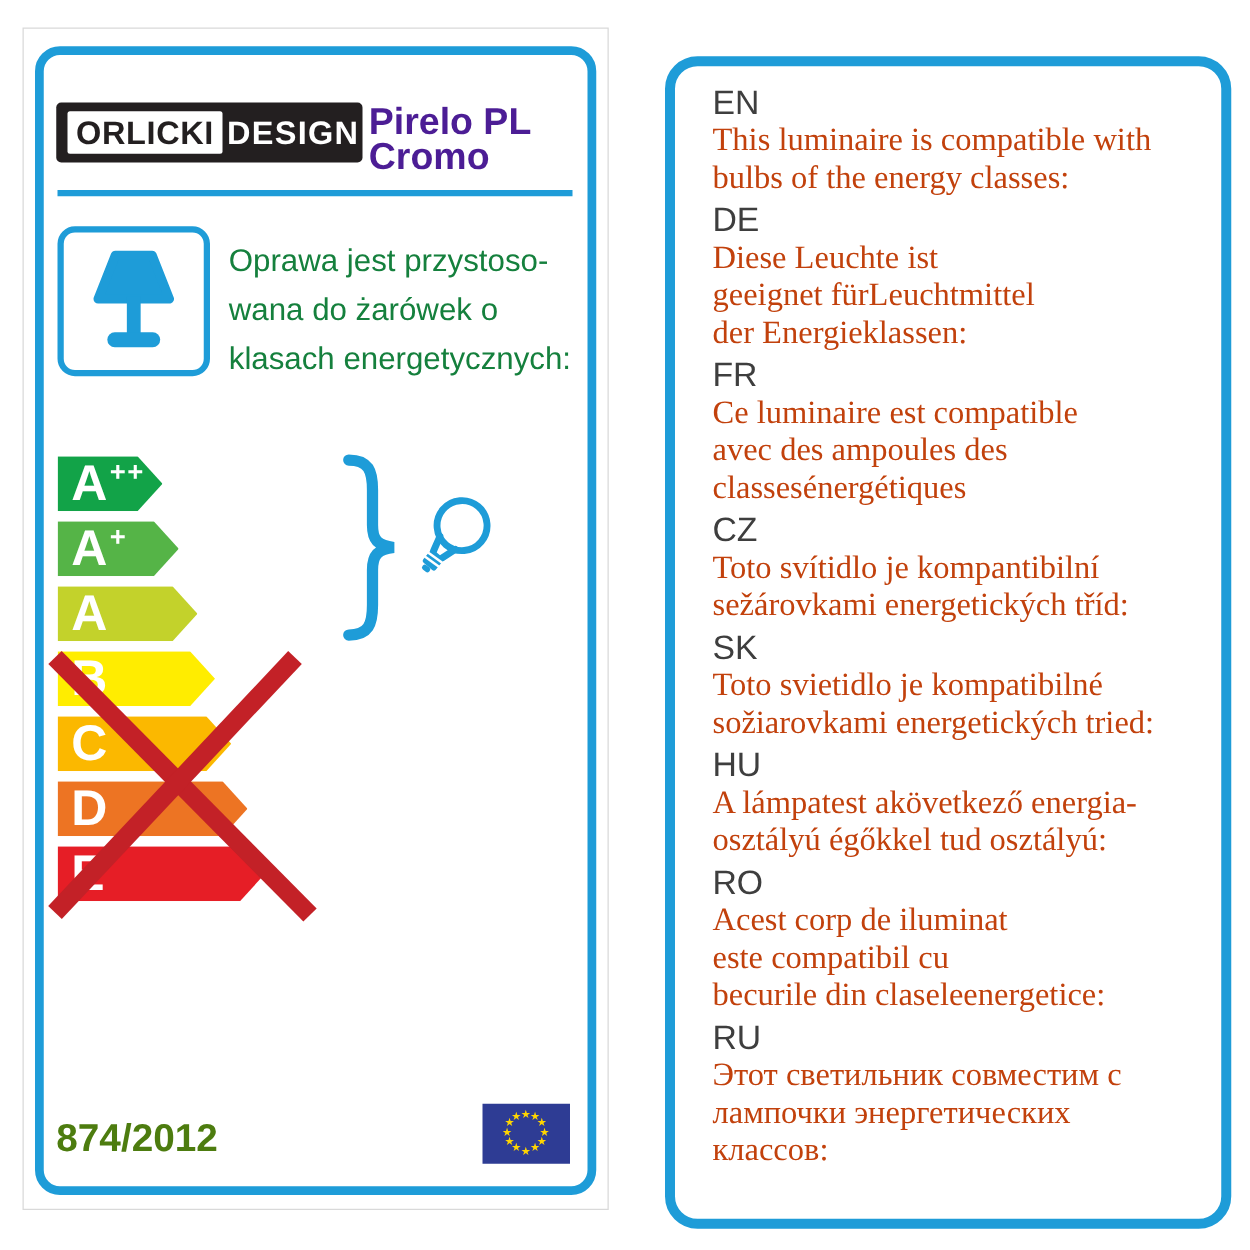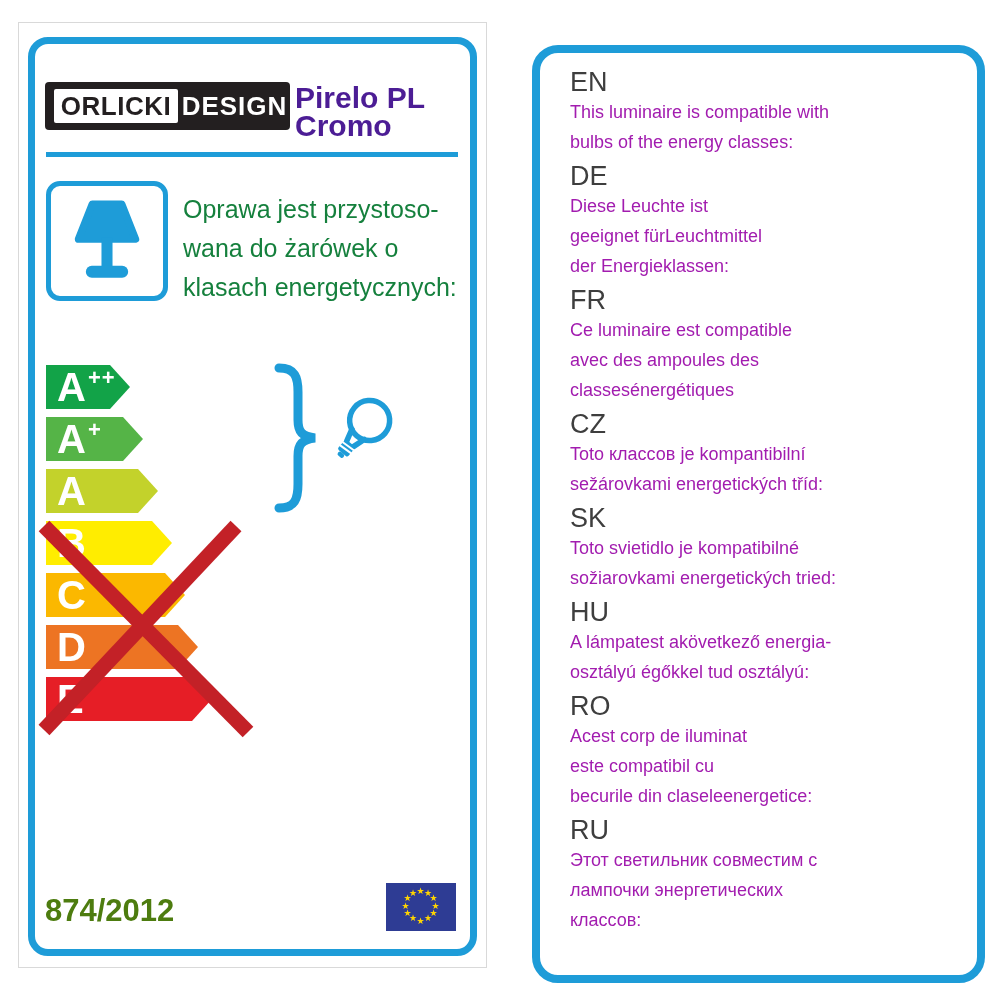--- a/index.html
+++ b/index.html
@@ -44,21 +44,21 @@
   .regulation{position:absolute;left:10px;top:849px;font-size:31px;font-weight:bold;color:#4d7c0f;}
 
   .eu-flag{position:absolute;left:351px;top:839px;width:70px;height:48px;background:var(--flag-blue);}
   .eu-flag .star{position:absolute;color:var(--flag-star);font-size:9px;line-height:9px;}
 
   
   .right-panel{position:absolute;left:532px;top:45px;width:427px;height:896px;border:8px solid var(--accent);
                border-radius:26px;background:#fff;padding:14px 10px 12px 30px;box-sizing:content-box;
                width:397px;}
   .lang-code{font-size:27px;line-height:30px;margin-top:4px;color:#3e3e3e;}
-  .body-line{font-size:18px;line-height:30px;color:#a21caf;}
+  .body-line{font-size:26px;line-height:30px;color:#c2410c;font-family:Liberation Serif, serif;}
   .lang-section:first-child .lang-code{margin-top:0;}
 </style>
 </head>
 <body style="--accent: #1e9cd8; --cross: #c32127; --flag-blue: #2e3c94; --flag-star: #ffd500;">
 
 <div class="page">
 
   <div class="left-frame"></div>
   <div class="left-panel">
 
@@ -190,21 +190,21 @@
     <div>
             <div class="body-line">Ce luminaire est compatible</div>
             <div class="body-line">avec des ampoules des</div>
             <div class="body-line">classesénergétiques</div>
           </div>
   </div>
 
   <div class="lang-section">
     <div class="lang-code">CZ</div>
     <div>
-            <div class="body-line">Toto классов je kompantibilní</div>
+            <div class="body-line">Toto svítidlo je kompantibilní</div>
             <div class="body-line">sežárovkami energetických tříd:</div>
           </div>
   </div>
 
   <div class="lang-section">
     <div class="lang-code">SK</div>
     <div>
             <div class="body-line">Toto svietidlo je kompatibilné</div>
             <div class="body-line">sožiarovkami energetických tried:</div>
           </div>

